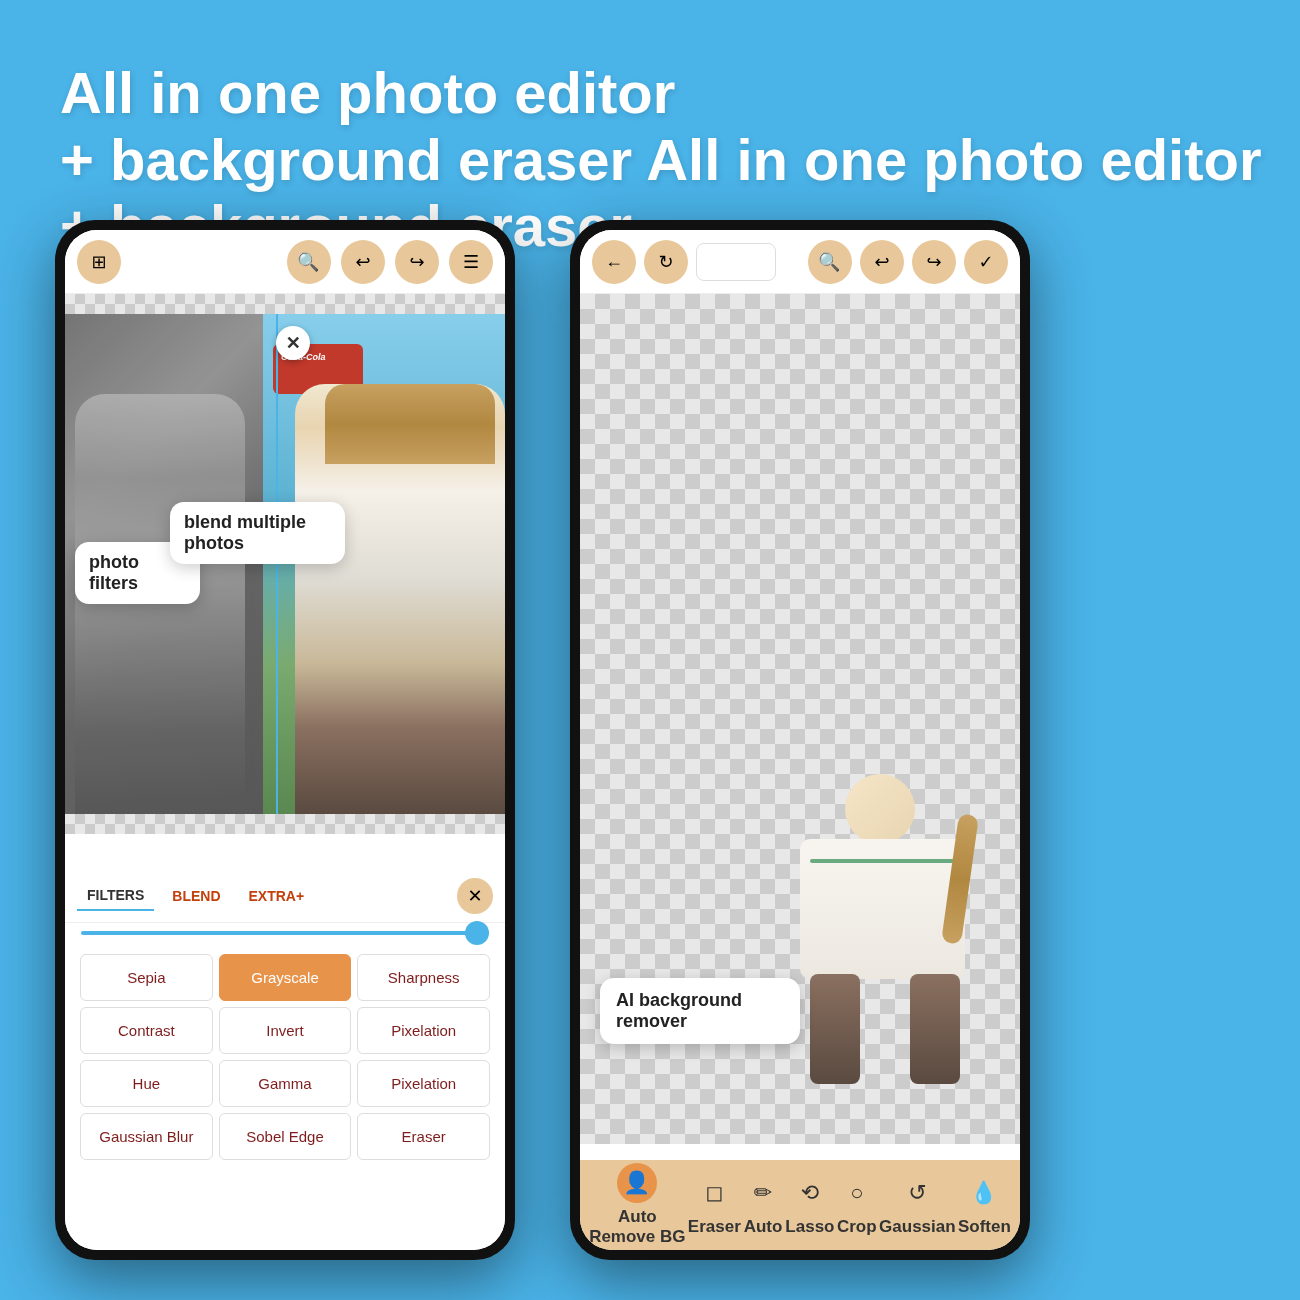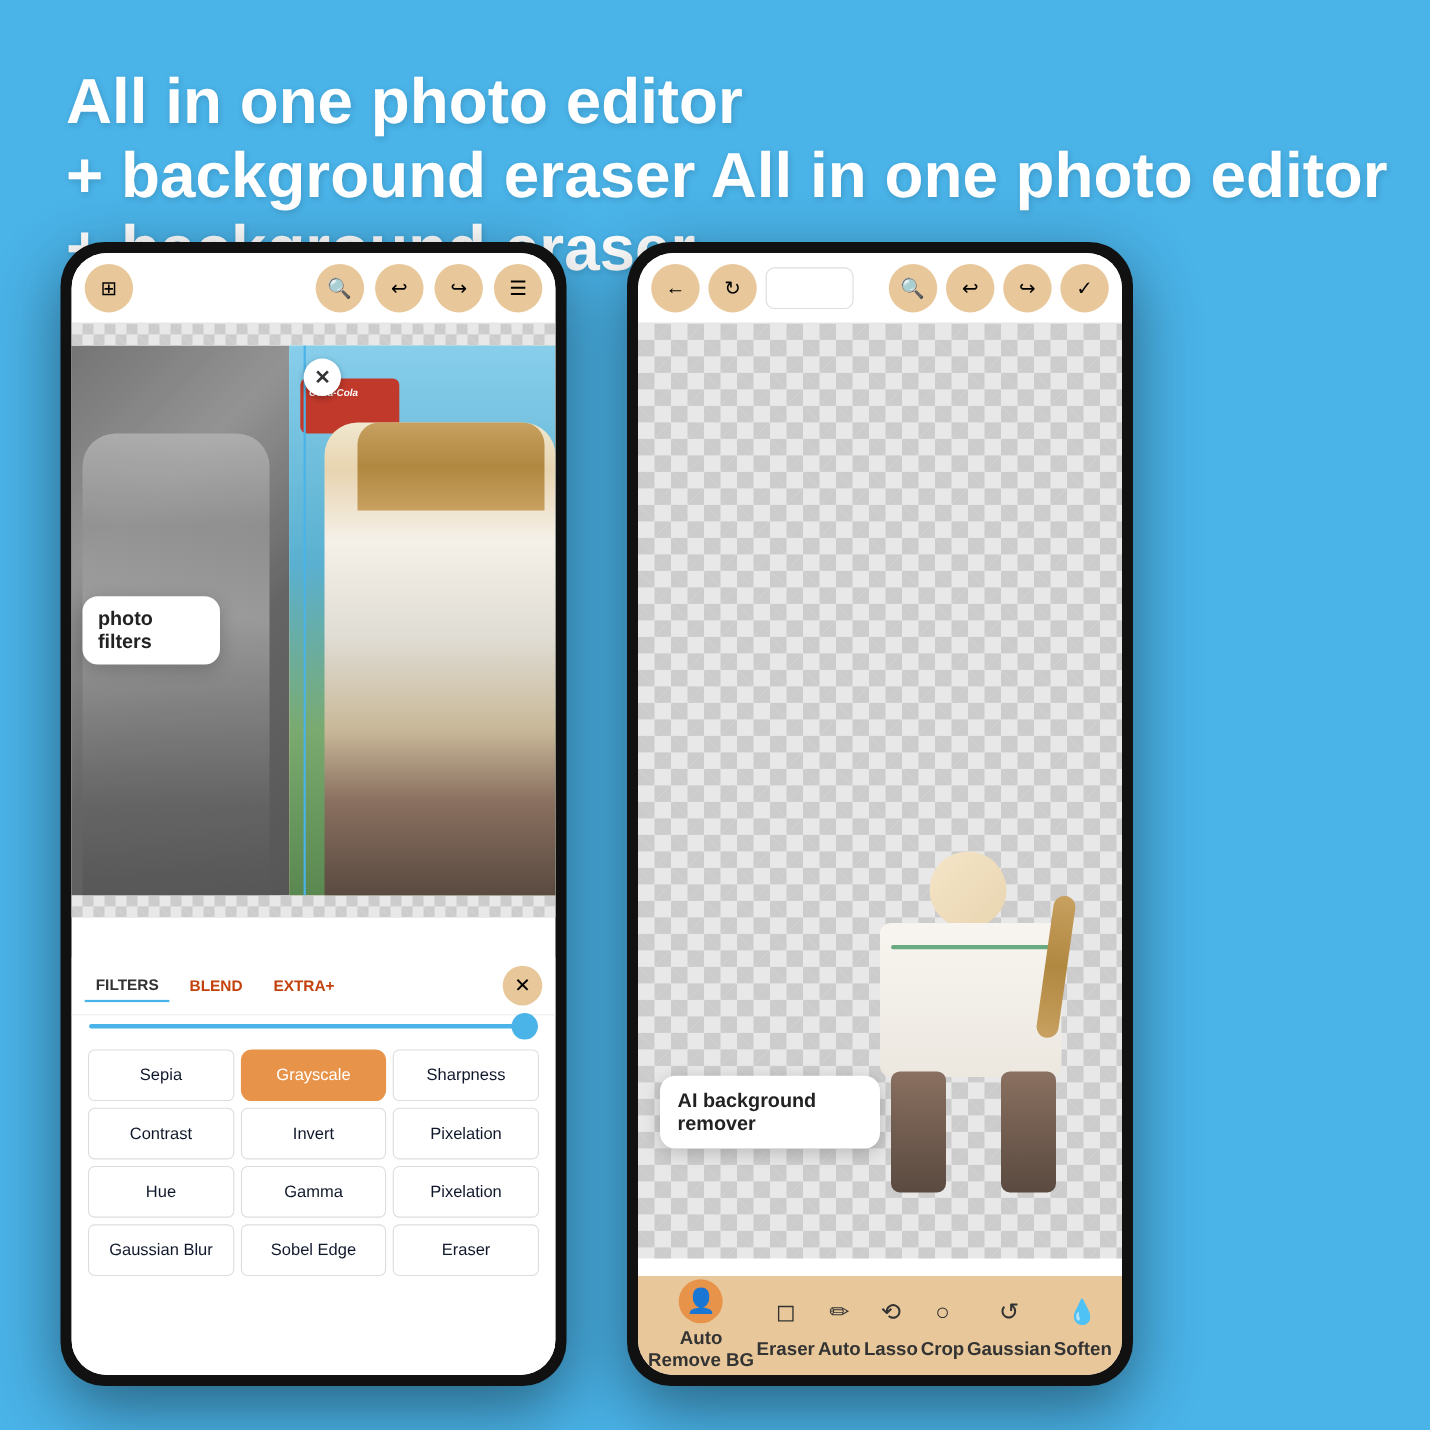--- a/index.html
+++ b/index.html
@@ -252,31 +252,30 @@
       gap: 0;
       padding: 8px 12px;
     }
 
     .filter-btn {
       border: 1px solid #ddd;
       background: white;
       padding: 14px 8px;
       text-align: center;
       font-size: 15px;
-      color: #0f172a;
+      color: #7f1d1d;
       cursor: pointer;
       margin: 3px;
       border-radius: 6px;
     }
 
     .filter-btn.active {
       background: #e8934a;
       color: white;
       border-color: #e8934a;
-      border-radius: 10px;
     }
 
     
     .photo-area-right {
       height: 850px;
       position: relative;
     }
 
     .person-extracted {
       position: absolute;
@@ -445,20 +444,23 @@
 
         <div class="divider-line"></div>
 
         <div class="close-btn">✕</div>
       </div>
 
       <div class="callout callout-left" style="bottom:210px;left:10px;width:125px;">
         <span>photo<br>filters</span>
       </div>
 
+      <div class="callout callout-blend" style="bottom:250px;left:105px;width:175px;">
+        <span>blend multiple<br>photos</span>
+      </div>
     </div>
 
     <div class="checker" style="height:20px;"></div>
 
     <div class="bottom-panel">
 
       <div class="tabs-row">
         <span class="tab-item active">FILTERS</span>
         <span class="tab-item">BLEND</span>
         <span class="tab-item">EXTRA+</span>

